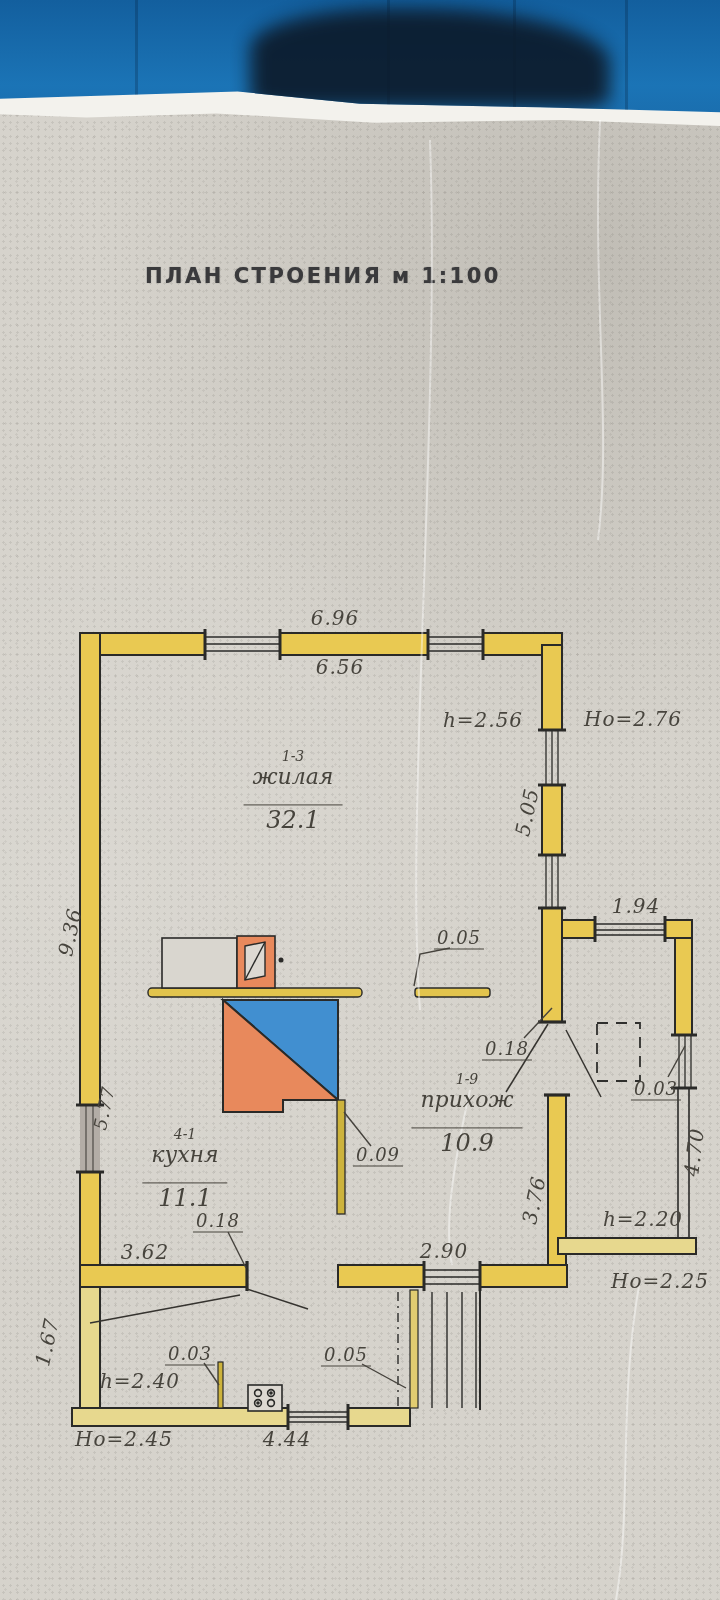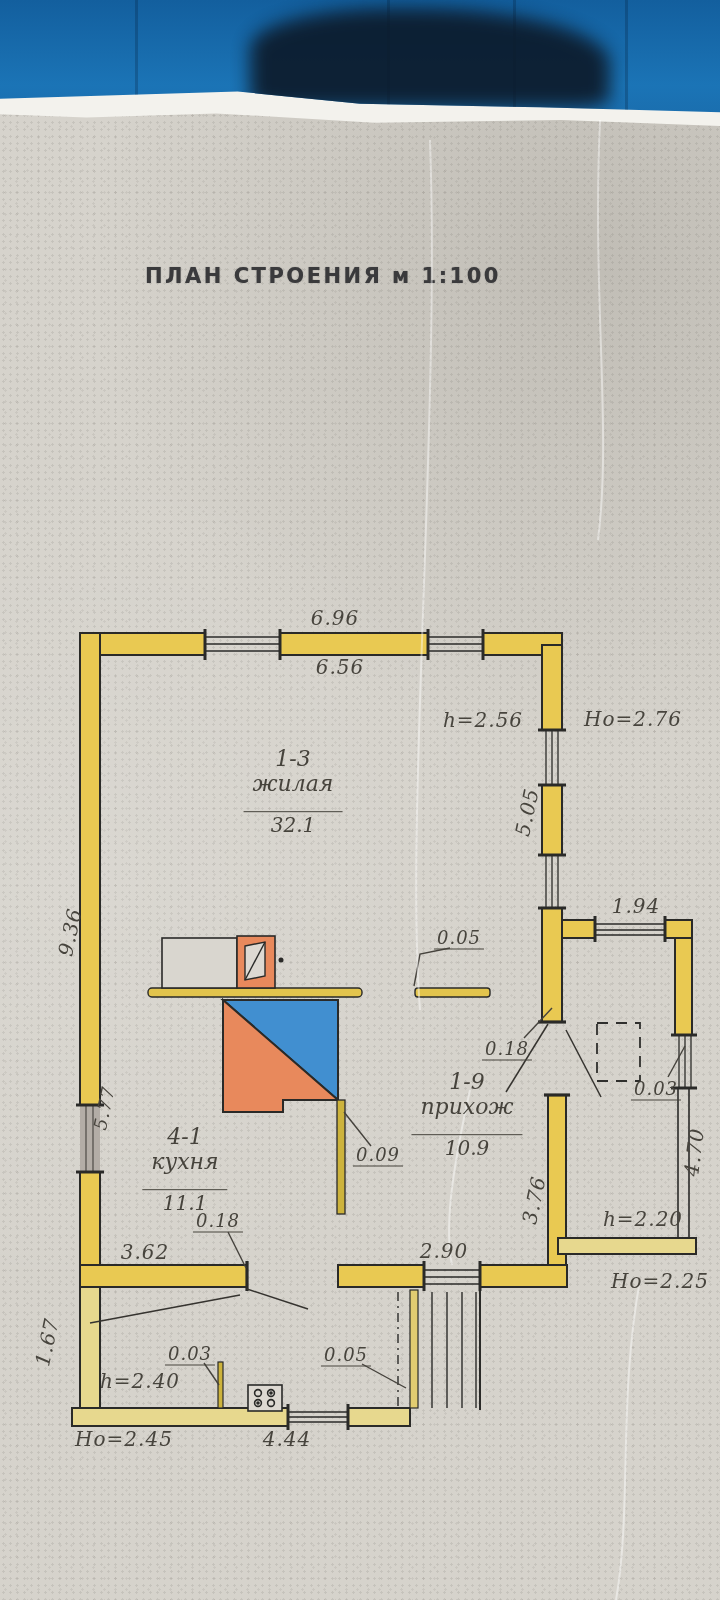--- a/index.html
+++ b/index.html
@@ -24,23 +24,23 @@
     font-weight:700;font-size:21px;letter-spacing:2.5px;color:#3a3a3c;
     text-shadow:0 0 1px rgba(40,40,40,.5);}
   svg.plan{position:absolute;left:0;top:0;}
   .dim{position:absolute;transform:translate(-50%,-50%);font-style:italic;font-size:20px;
     color:#47443d;white-space:nowrap;letter-spacing:1px;}
   .sm{font-size:18px;}
   .u{border-bottom:1.6px solid #47443d;padding:0 3px 1px;}
   .rot{transform:translate(-50%,-50%) rotate(-78deg);}
   .rot2{transform:translate(-50%,-50%) rotate(-83deg);}
   .room{position:absolute;transform:translate(-50%,-50%);text-align:center;color:#46433c;font-style:italic;line-height:1.12;}
-  .room .rid{font-size:22px;}
+  .room .rid{font-size:14px;}
   .room .rname{font-size:22px;border-bottom:1.7px solid #46433c;padding:0 9px 15px;}
-  .room .rarea{font-size:20px;padding-top:2px;}
+  .room .rarea{font-size:24px;padding-top:2px;}
   .wm{position:absolute;left:524px;top:1512px;font-family:"DejaVu Sans",sans-serif;
     font-weight:700;font-size:46px;letter-spacing:5px;font-variant:small-caps;
     color:rgba(252,252,250,0.55);}
 </style>
 </head>
 <body>
 
 <div id="screenshot">
 
   <div class="torn"></div>

